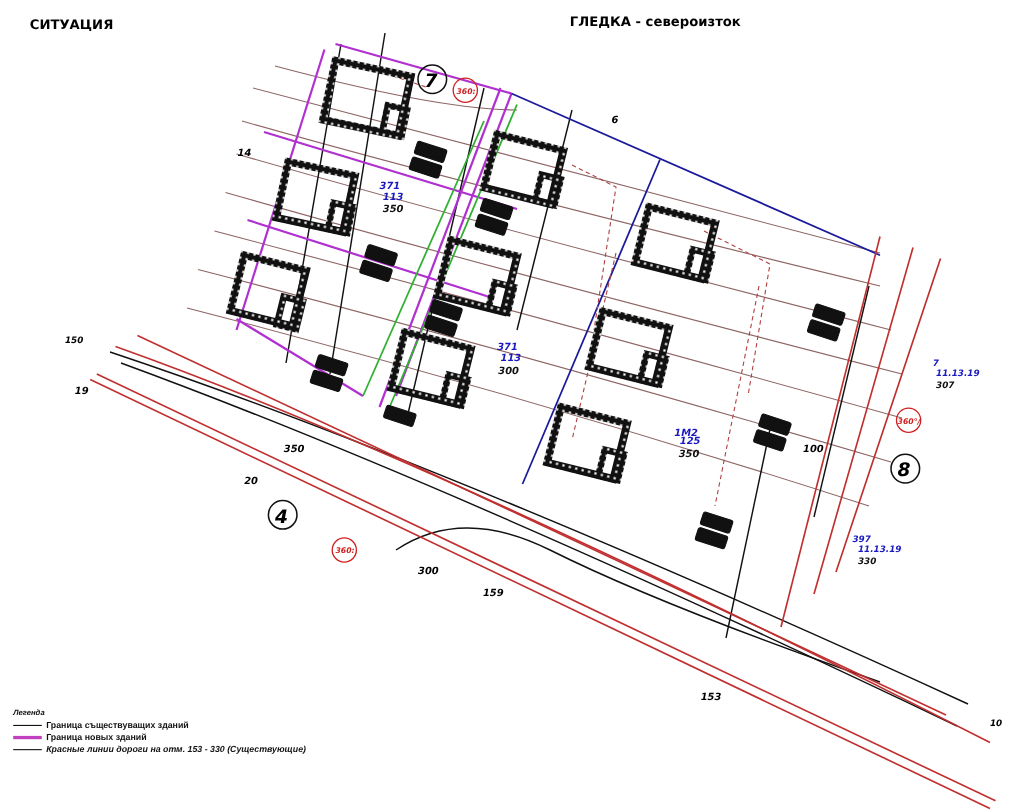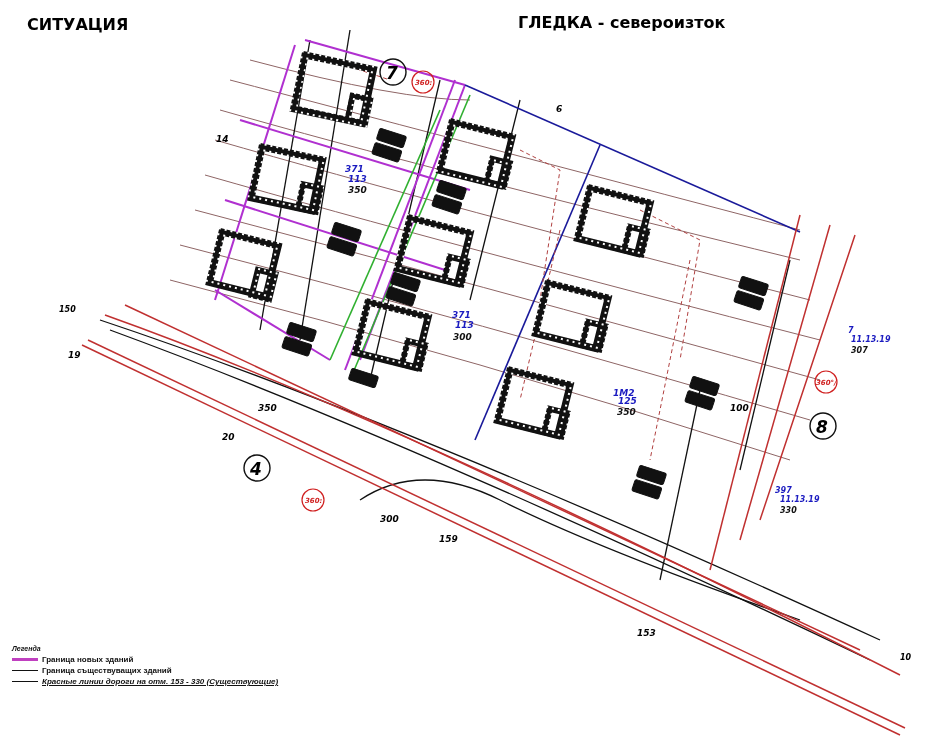--- a/index.html
+++ b/index.html
@@ -1,26 +1,26 @@
 <!DOCTYPE html>
 <html><head>
 <meta charset="utf-8">
 <style>
   html, body { margin:0; padding:0; background:#ffffff; }
   body { width:933px; height:738px; position:relative; overflow:hidden; font-family:"DejaVu Sans", sans-serif; }
-  .title { position:absolute; font-weight:bold; font-size:16px; color:#000; font-family:"DejaVu Sans", sans-serif; }
+  .title { position:absolute; font-weight:bold; font-size:12px; color:#000; font-family:"DejaVu Sans", sans-serif; }
   #title-left { left:27px; top:15px; }
   #title-right { left:486px; top:13px;margin-left:32px; }
   svg#plan { position:absolute; left:0; top:0; }
   .lbl { font-family:"DejaVu Sans", sans-serif; font-style:italic; font-weight:bold; }
   .legend { position:absolute; left:12px; top:645px; font-family:"Liberation Sans", sans-serif; font-size:8px; font-weight:bold; color:#111; }
   .legend .head { font-style:italic; font-size:7px; margin-bottom:2px; }
   .legend .row { display:flex; align-items:center; height:11px; }
   .legend .sw { width:26px; height:0; margin-right:4px; }
-  .legend .it { font-style:italic;text-decoration:underline; }
+  .legend .it { font-style:italic; }
 </style>
 </head>
 <body>
 
 <div class="title" id="title-left">СИТУАЦИЯ</div>
 <div class="title" id="title-right">ГЛЕДКА - североизток</div>
 
 <svg id="plan" width="933" height="738" viewBox="0 0 933 738">
   <defs>
     <pattern id="wallpat" width="6" height="6" patternUnits="userSpaceOnUse">
@@ -221,24 +221,24 @@
   <g>
     <text class="lbl" x="775" y="493" font-size="8" fill="#1a1ac0">397</text>
     <text class="lbl" x="780" y="502" font-size="8" fill="#1a1ac0">11.13.19</text>
     <text class="lbl" x="780" y="513" font-size="8" fill="#111">330</text>
   </g>
 </svg>
 
 <div class="legend">
   <div class="head">Легенда</div>
   <div class="row">
+    <span class="sw" style="border-top:1.5px solid #111;"></span>
+    <span>Граница съществуващих зданий</span>
+  </div>
+  <div class="row">
     <span class="sw" style="border-top:3px solid #c040c0;"></span>
     <span>Граница новых зданий</span>
-  </div>
-  <div class="row">
-    <span class="sw" style="border-top:1.5px solid #111;"></span>
-    <span>Граница съществуващих зданий</span>
   </div>
   <div class="row">
     <span class="sw" style="border-top:1.5px solid #111;"></span>
     <span class="it">Красные линии дороги  на отм. 153 ‐ 330 (Существующие)</span>
   </div>
 </div>
 
 </body></html>

